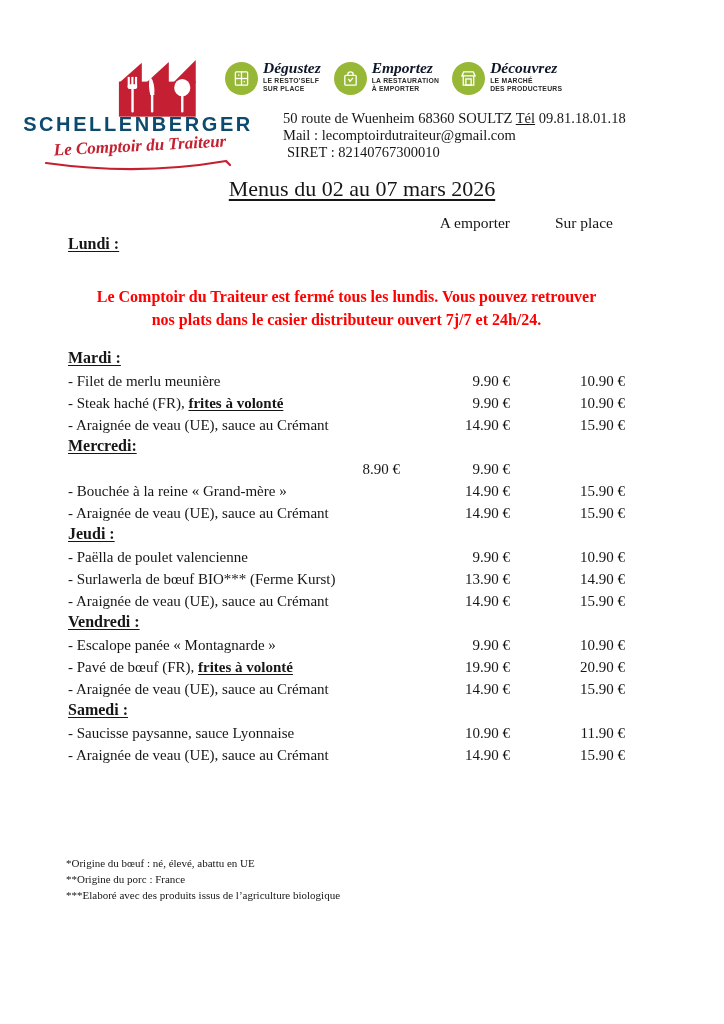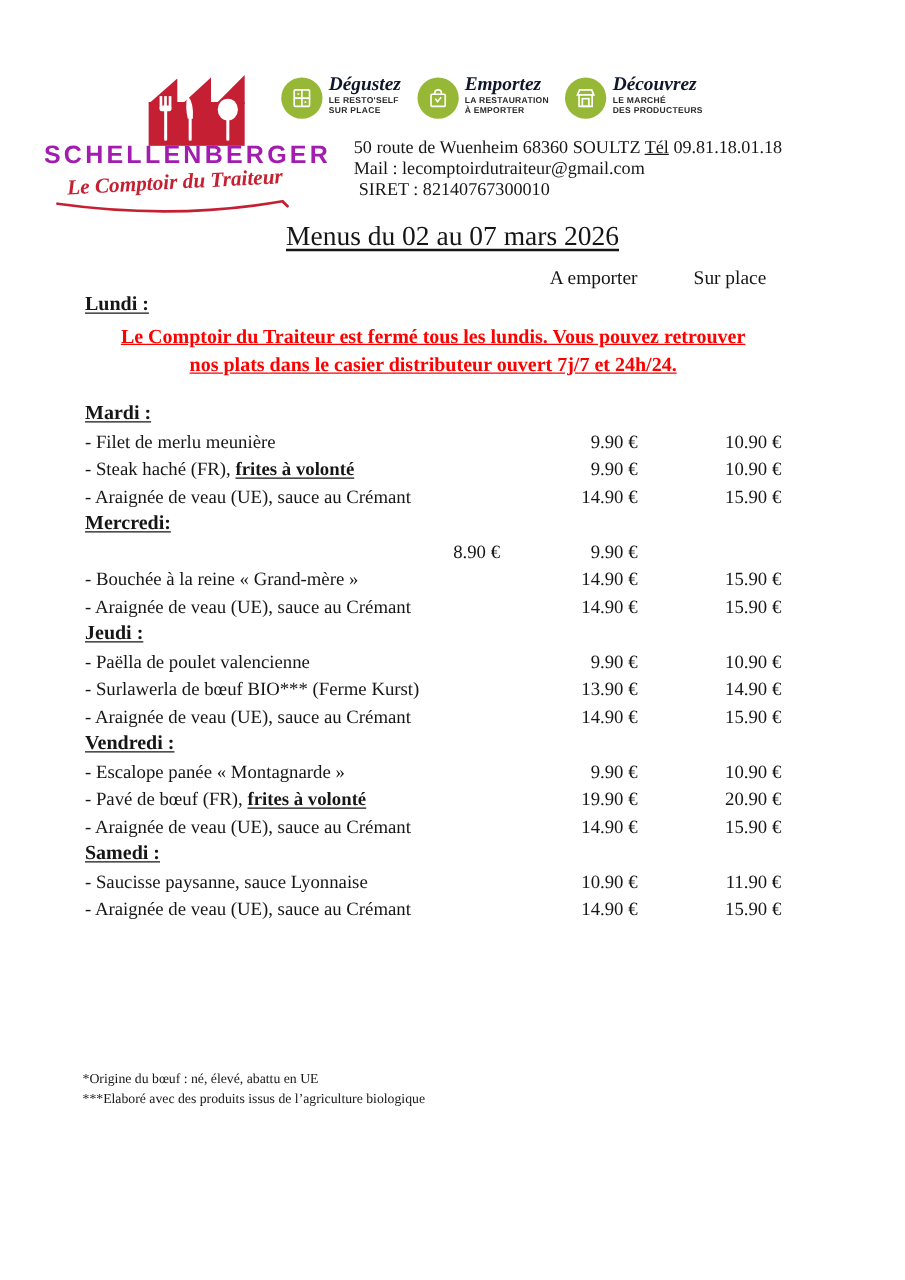--- a/index.html
+++ b/index.html
@@ -7,21 +7,21 @@
     position:relative; width:724px; height:1024px; background:#ffffff;
     margin:0 auto; overflow:hidden;
     font-family:"Liberation Serif", serif; color:#161616;
   }
 
   
   .logo-mark {position:absolute; left:98px; top:56px; width:120px; height:62px;}
   .brand {
     position:absolute; left:16px; top:113px; width:244px; text-align:center;
     font-family:"Liberation Sans", sans-serif; font-weight:bold; font-size:20px;
-    letter-spacing:2.6px; color:#a21caf; white-space:nowrap;margin-left:12px;
+    letter-spacing:2.6px; color:#0c4a6e; white-space:nowrap;
   }
   .tagline {
     position:absolute; left:36px; top:136px; width:208px; text-align:center;
     font-style:italic; font-weight:bold; font-size:17px; color:#c42032;
     transform:rotate(-3deg); white-space:nowrap;
   }
   .swoosh {position:absolute; left:44px; top:159px;}
 
   
   .badges {position:absolute; left:225px; top:60px; display:flex; gap:13px;}
@@ -53,22 +53,22 @@
   .col-headers {font-size:15.5px; line-height:19px;}
   .col-h {text-align:right;}
   .col-h.onsite {padding-right:12px;}
 
   .day-label {
     font-size:16px; font-weight:bold; text-decoration:underline;
     text-underline-offset:2px; line-height:20px; margin-bottom:2px;
   }
   .monday-block {margin-top:2px;}
   .notice {
-    margin-top:4px; margin-bottom:17px; text-align:center; font-weight:bold;
-    font-size:16px; line-height:23px; white-space:nowrap;text-decoration:underline;
+    margin-top:31px; margin-bottom:17px; text-align:center; font-weight:bold;
+    font-size:16px; line-height:23px; white-space:nowrap;
   }
   .day-section {}
   .menu-row {line-height:22px; font-size:15px;}
   .price {text-align:right;}
   .bold-underline {font-weight:bold; text-decoration:underline; text-underline-offset:2px;}
 
   
   .footnotes {position:absolute; left:66px; top:844px; font-size:11px; line-height:15.8px;margin-top:12px;}
 </style>
 </head>
@@ -268,16 +268,17 @@
             <div class="dish-name"><span>- Araignée de veau (UE), sauce au Crémant</span></div>
             <div class="price">14.90 €</div>
             <div class="price">15.90 €</div>
           </div>
         </div>
       </div>
   </div>
 
   <div class="footnotes" id="footnotes">
       <div class="footnote">*Origine du bœuf : né, élevé, abattu en UE</div>
+      <div class="footnote">**Origine du porc : France</div>
       <div class="footnote">***Elaboré avec des produits issus de l’agriculture biologique</div>
     </div>
 
 </div>
 
 </body></html>

